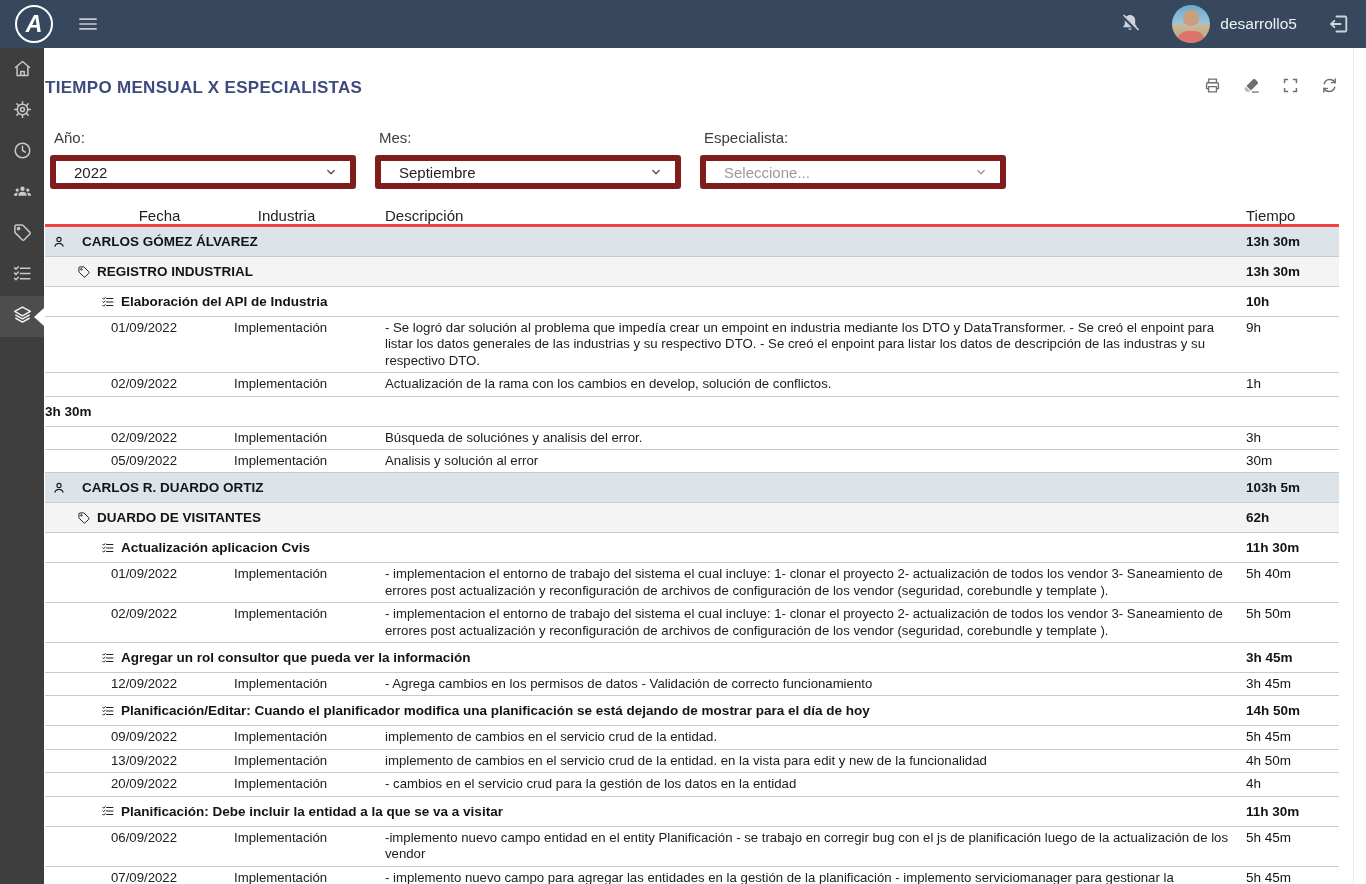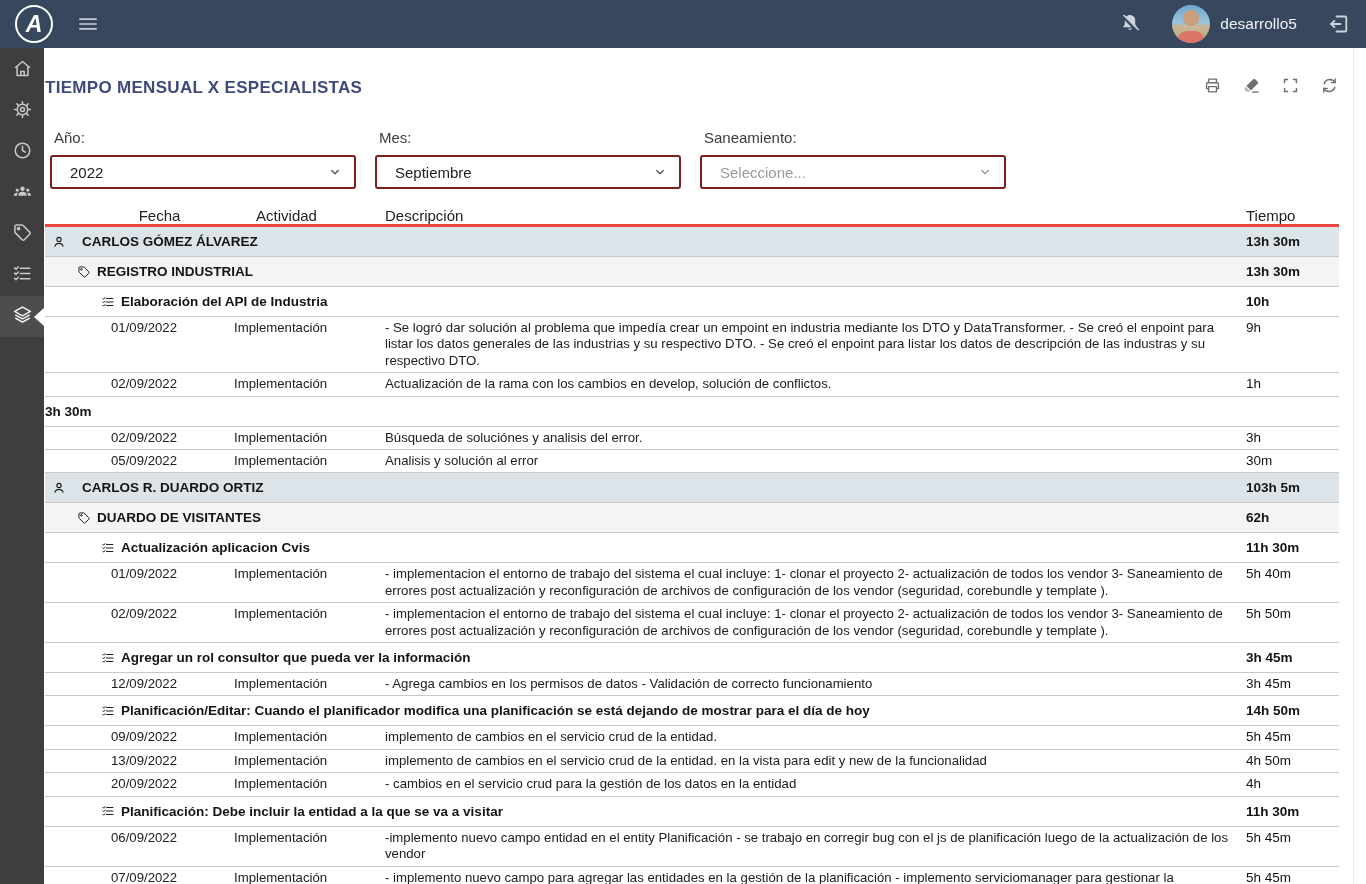--- a/index.html
+++ b/index.html
@@ -44,21 +44,21 @@
   .panel-head { display:flex; align-items:flex-start; margin-top:18px; }
   h1.page-title { font-size:17px; font-weight:bold; color:var(--heading,#3e4a7c); letter-spacing:.3px; }
   .tools { margin-left:auto; display:flex; gap:20px; margin-top:-2px; }
   .tool-btn { width:19px; height:19px; color:#6f6f6f; background:none; border:none; padding:0; cursor:pointer; }
   .tool-btn svg { width:19px; height:19px; }
 
   
   .filters { display:flex; gap:19px; margin:31px 0 0 5px; }
   .filter-group { display:flex; flex-direction:column; }
   .filter-label { font-size:15px; color:#3c3c3c; padding-left:4px; margin-bottom:9px; }
-  .selectbox { width:306px; height:34px; border:2px solid #7f1d1d; border-radius:3px; background:#fff;
+  .selectbox { width:306px; height:34px; border:6px solid #7f1d1d; border-radius:3px; background:#fff;
     display:flex; align-items:center; padding:0 12px 0 18px; font-size:15px; color:#222; cursor:pointer; }
   .selectbox .val { flex:1; white-space:nowrap; overflow:hidden; }
   .selectbox .val.placeholder { color:#9a9a9a; }
   .selectbox .chev { width:14px; height:14px; color:#555; flex:none; }
   .selectbox .chev svg { width:14px; height:14px; }
   .selectbox .chev.dim { color:#999; }
 
   
   .rtable { margin-top:13px; }
   .thead { display:flex; align-items:flex-end; height:25px; border-bottom:3px solid #ef4444;
@@ -217,37 +217,37 @@
       <div class="selectbox">
         <span class="val">Septiembre</span>
         <span class="chev">
           <svg viewBox="0 0 24 24" fill="none" stroke="currentColor" stroke-width="2.4" stroke-linecap="round" stroke-linejoin="round">
               <path d="M6.5 9.5 12 15l5.5-5.5"></path>
             </svg>
         </span>
       </div>
     </div>
     <div class="filter-group">
-      <span class="filter-label">Saneamiento:</span>
+      <span class="filter-label">Especialista:</span>
       <div class="selectbox">
         <span class="val placeholder">Seleccione...</span>
         <span class="chev dim">
           <svg viewBox="0 0 24 24" fill="none" stroke="currentColor" stroke-width="2.4" stroke-linecap="round" stroke-linejoin="round">
               <path d="M6.5 9.5 12 15l5.5-5.5"></path>
             </svg>
         </span>
       </div>
     </div>
   </div>
 
   <div class="rtable">
     <div class="thead">
       <div class="h-ind"></div>
       <div class="h-date">Fecha</div>
-      <div class="h-act">Actividad</div>
+      <div class="h-act">Industria</div>
       <div class="h-desc">Descripción</div>
       <div class="h-time">Tiempo</div>
     </div>
     <div class="tbody">
         <div class="trow sectionrow specialist">
           <div class="label">
             <span class="ricon">
               <svg viewBox="0 0 24 24" fill="none" stroke="currentColor" stroke-width="1.9">
                 <circle cx="12" cy="7.6" r="3.6"></circle>
                 <path d="M4.8 19.8c.9-3.5 3.8-5.4 7.2-5.4s6.3 1.9 7.2 5.4"></path>

